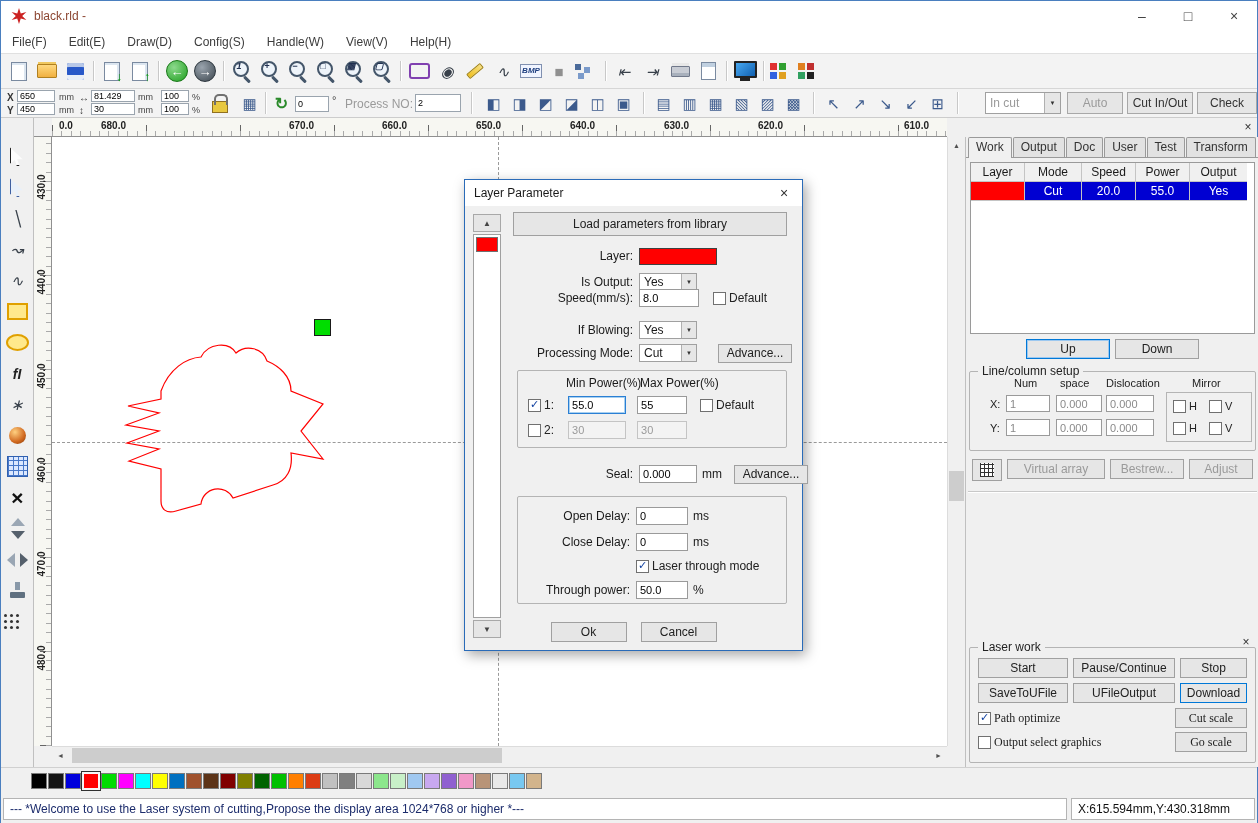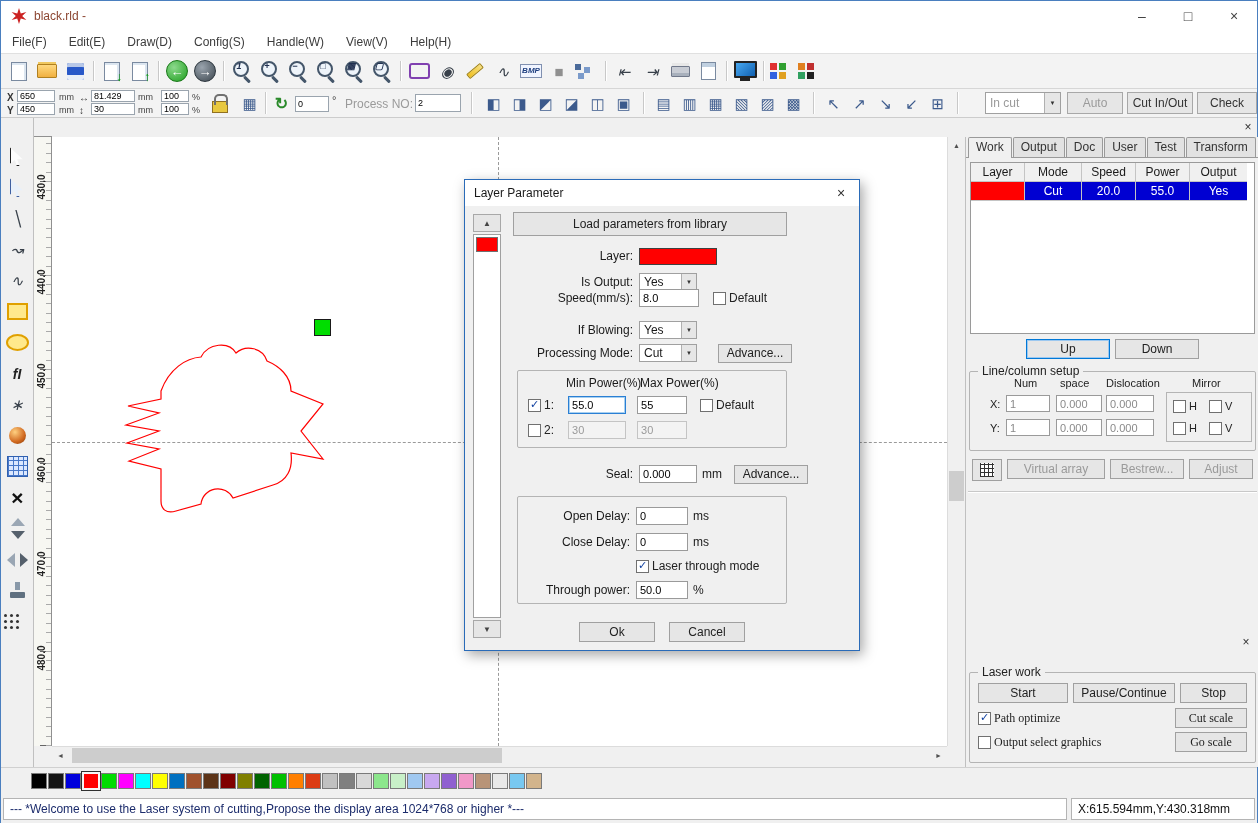--- a/index.html
+++ b/index.html
@@ -162,21 +162,21 @@
   .hr { height: 2px; border-top: 1px solid #c8c8c8; border-bottom: 1px solid #ffffff; margin: 10px 2px 0; }
   .laser { position: absolute; left: 3px; right: 3px; bottom: 4px; border: 1px solid #b4b4b4; border-radius: 2px; padding: 10px 8px 6px; }
   .laser-row { display: flex; gap: 5px; margin-bottom: 5px; }
   .lw1 { width: 90px; } .lw2 { width: 102px; } .lw3 { flex: 1; }
   .laser-opt { display: flex; align-items: center; margin-bottom: 4px; font-family: Liberation Serif, serif; }
   .laser-opt .cbrow { flex: 1; }
   .scalebtn { width: 72px; }
   .laser-close { position: absolute; right: 6px; top: 498px; }
 
   
-  .dialog { position: absolute; left: 463px; top: 178px; width: 396px; height: 472px; background: #f0f0f0;
+  .dialog { position: absolute; left: 463px; top: 178px; width: 339px; height: 472px; background: #f0f0f0;
     border: 1px solid #2a6bb8; box-shadow: 3px 4px 12px rgba(0,0,0,.35); z-index: 50; }
   .dlg-title { height: 26px; background: #fff; display: flex; align-items: center; padding-left: 9px; }
   .dlg-close { margin-left: auto; width: 36px; height: 26px; display: flex; align-items: center; justify-content: center; font-size: 14px; color: #333; }
   .dlg-strip { position: absolute; left: 8px; top: 34px; width: 28px; bottom: 12px; }
   .strip-btn { height: 18px; border: 1px solid #a8a8a8; background: #e6e6e6; display: flex; align-items: center; justify-content: center; font-size: 8px; color: #444; }
   .strip-list { position: absolute; top: 20px; bottom: 20px; left: 0; right: 0; background: #fff; border: 1px solid #a0a0a0; padding: 2px; }
   .strip-item { height: 15px; border: 1px solid #707070; }
   .strip-down { position: absolute; bottom: 0; left: 0; right: 0; }
   .dlg-row { position: absolute; display: flex; align-items: center; height: 20px; }
   .dlg-label { width: 124px; text-align: right; margin-right: 6px; color: #1a1a1a; }
@@ -426,20 +426,32 @@
     <div class="combo disabled" style="position:absolute;left:984px;top:3px;width:76px">
       <span class="val">In cut</span>
       <span class="arrow">▼</span>
     </div>
     <div class="tbbtn disabled" style="left:1066px;width:56px">Auto</div>
     <div class="tbbtn" style="left:1126px;width:66px">Cut In/Out</div>
     <div class="tbbtn" style="left:1196px;width:60px">Check</div>
   </div>
 
   <div class="ruler-corner"></div>
+  <div class="ruler-h">
+
+  <span class="htick" style="left: 7px;">0.0</span>
+      <span class="htick" style="left: 49px;">680.0</span>
+      <span class="htick" style="left: 237px;">670.0</span>
+      <span class="htick" style="left: 330px;">660.0</span>
+      <span class="htick" style="left: 424px;">650.0</span>
+      <span class="htick" style="left: 518px;">640.0</span>
+      <span class="htick" style="left: 612px;">630.0</span>
+      <span class="htick" style="left: 706px;">620.0</span>
+      <span class="htick" style="left: 852px;">610.0</span>
+    </div>
   <div class="ruler-right"></div>
   <span class="xclose" style="left:1240px;top:119px;position:absolute">×</span>
   <div class="ruler-v">
 
   <span class="vtick" style="top: 50px;">430.0</span>
       <span class="vtick" style="top: 145px;">440.0</span>
       <span class="vtick" style="top: 239px;">450.0</span>
       <span class="vtick" style="top: 333px;">460.0</span>
       <span class="vtick" style="top: 427px;">470.0</span>
       <span class="vtick" style="top: 521px;">480.0</span>
@@ -623,20 +635,25 @@
     <div class="hr"></div>
     <span class="xclose laser-close">×</span>
 
     <div class="laser">
       <span class="grp-title">Laser work</span>
       <div class="laser-row">
         <div class="btn lw1">Start</div>
         <div class="btn lw2">Pause/Continue</div>
         <div class="btn lw3">Stop</div>
       </div>
+      <div class="laser-row">
+        <div class="btn lw1">SaveToUFile</div>
+        <div class="btn lw2">UFileOutput</div>
+        <div class="btn lw3 primary">Download</div>
+      </div>
       <div class="laser-opt">
         <span class="cbrow">
             <span class="cb checked"></span>
             <span>Path optimize</span>
           </span>
         <div class="btn scalebtn">Cut scale</div>
       </div>
       <div class="laser-opt">
         <span class="cbrow">
             <span class="cb"></span>

